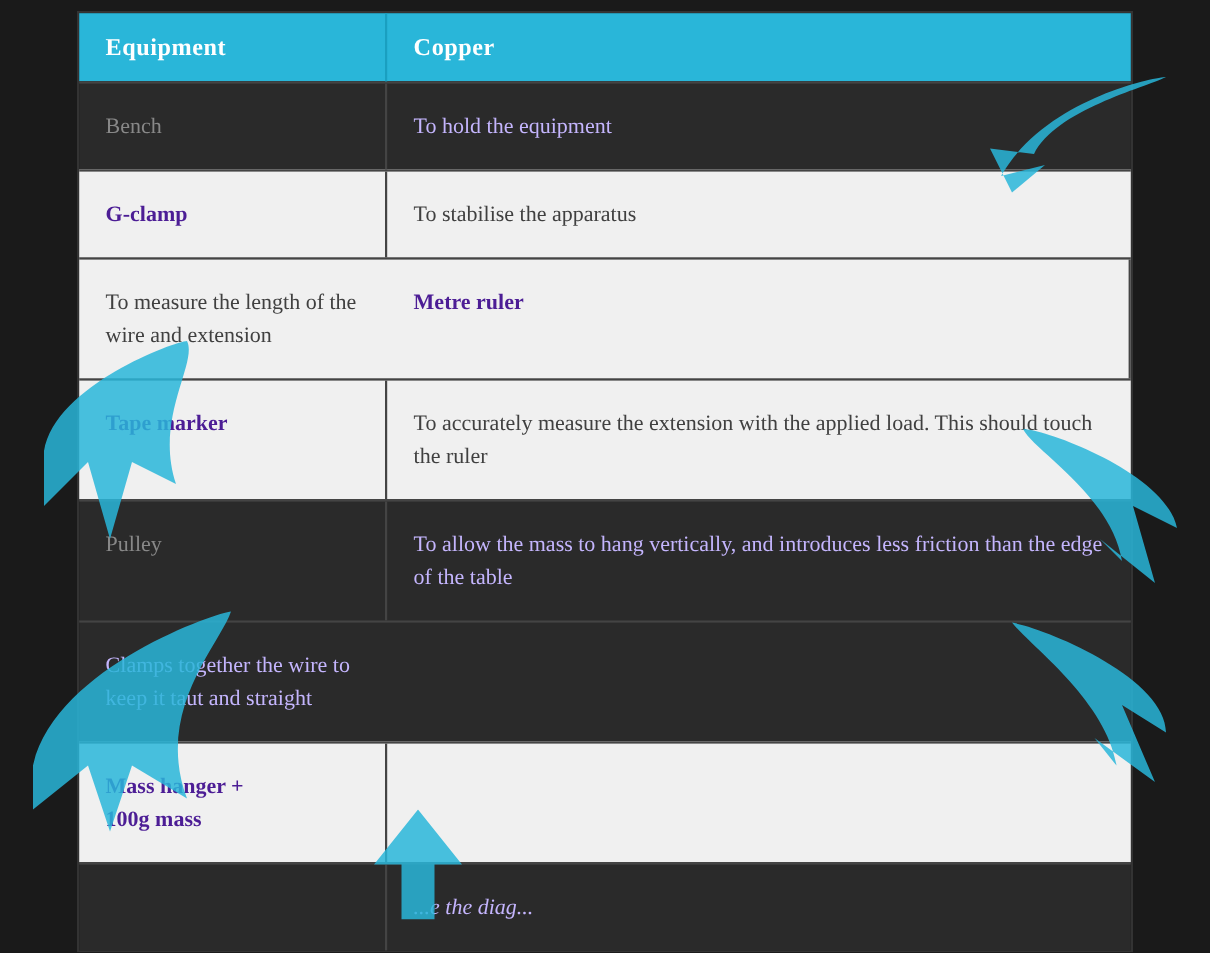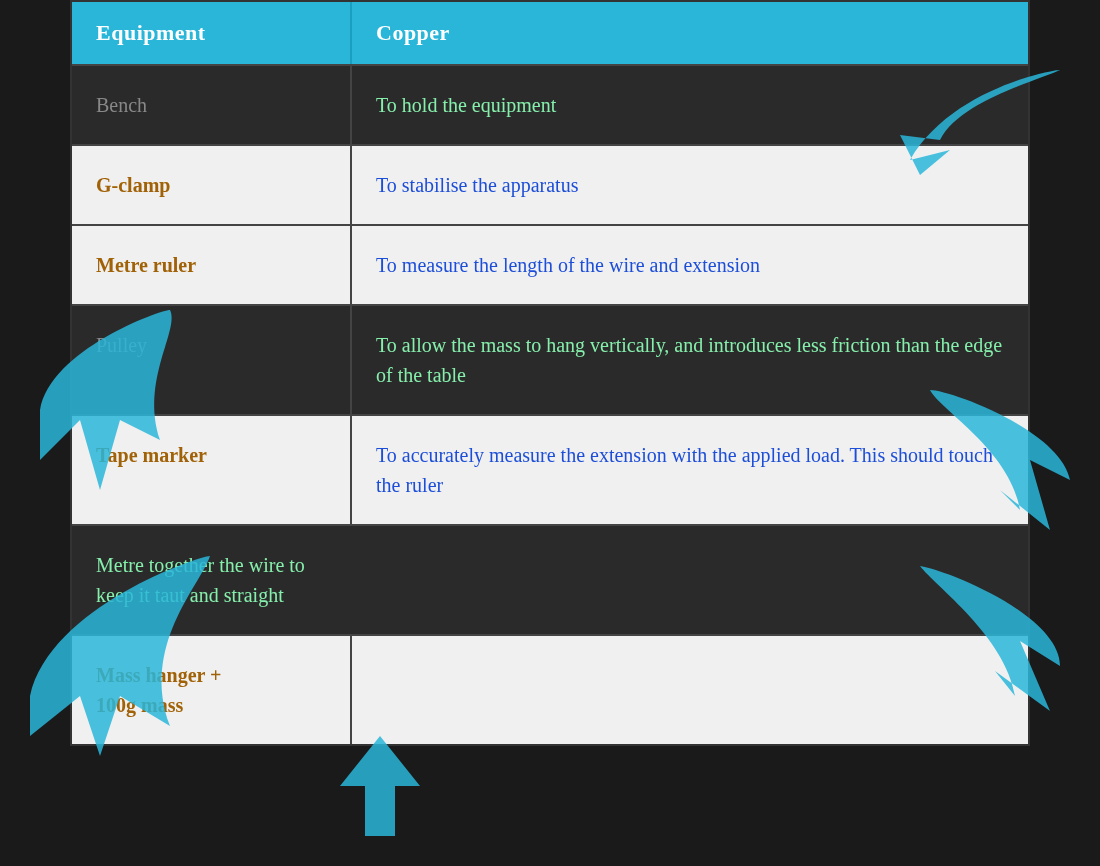--- a/index.html
+++ b/index.html
@@ -12,21 +12,21 @@
       min-height: 100vh;
       font-family: 'Segoe UI', Arial, sans-serif;
     }
 
     .page-wrapper {
       width: 1100px;
       height: 866px;
       background: #1a1a1a;
       display: flex;
       justify-content: center;
-      align-items: flex-start;
+      align-items: flex-end;
       position: relative;
       overflow: hidden;
     }
 
     .table-container {
       width: 960px;
       border: 2px solid #333;
       position: relative;
       z-index: 1;
     }
@@ -65,30 +65,30 @@
     }
 
     .cell {
       padding: 24px 24px;
       font-size: 20px;
       line-height: 1.5;
       font-family: 'Comic Sans MS', 'Chalkboard SE', cursive;
     }
 
     .table-row.dark .cell {
-      color: #86efac;
+      color: #c4b5fd;
     }
 
     .table-row.light .cell {
-      color: #1d4ed8;
+      color: #404040;
     }
 
     .table-row.light .cell.equipment {
       font-weight: bold;
-      color: #a16207;
+      color: #4c1d95;
     }
 
     .table-row.dark .cell.equipment {
       color: #888;
     }
 
     .cell.equipment {
       border-right: 2px solid #444;
     }
 
@@ -191,33 +191,37 @@
     <div id="table-body">
         <div class="table-row dark">
           <div class="cell equipment">Bench</div>
           <div class="cell purpose">To hold the equipment</div>
         </div>
         <div class="table-row light">
           <div class="cell equipment">G-clamp</div>
           <div class="cell purpose">To stabilise the apparatus</div>
         </div>
         <div class="table-row light">
+          <div class="cell purpose">To measure the length of the wire and extension</div>
           <div class="cell equipment">Metre ruler</div>
-          <div class="cell purpose">To measure the length of the wire and extension</div>
+        </div>
+        <div class="table-row light">
+          <div class="cell equipment">Tape marker</div>
+          <div class="cell purpose">To accurately measure the extension with the applied load. This should touch the ruler</div>
         </div>
         <div class="table-row dark">
           <div class="cell equipment">Pulley</div>
           <div class="cell purpose">To allow the mass to hang vertically, and introduces less friction than the edge of the table</div>
         </div>
-        <div class="table-row light">
-          <div class="cell equipment">Tape marker</div>
-          <div class="cell purpose">To accurately measure the extension with the applied load. This should touch the ruler</div>
-        </div>
-        <div class="table-row dark">
-          <div class="cell purpose">Metre together the wire to keep it taut and straight</div>
+        <div class="table-row dark">
+          <div class="cell purpose">Clamps together the wire to keep it taut and straight</div>
         </div>
         <div class="table-row light">
           <div class="cell equipment">Mass hanger +<br>100g mass</div>
+        </div>
+        <div class="table-row dark">
+          <div class="cell equipment"></div>
+          <div class="cell purpose last-row-purpose">...e the diag...</div>
         </div>
       </div>
 
   </div>
 </div>
 
 </body></html>

